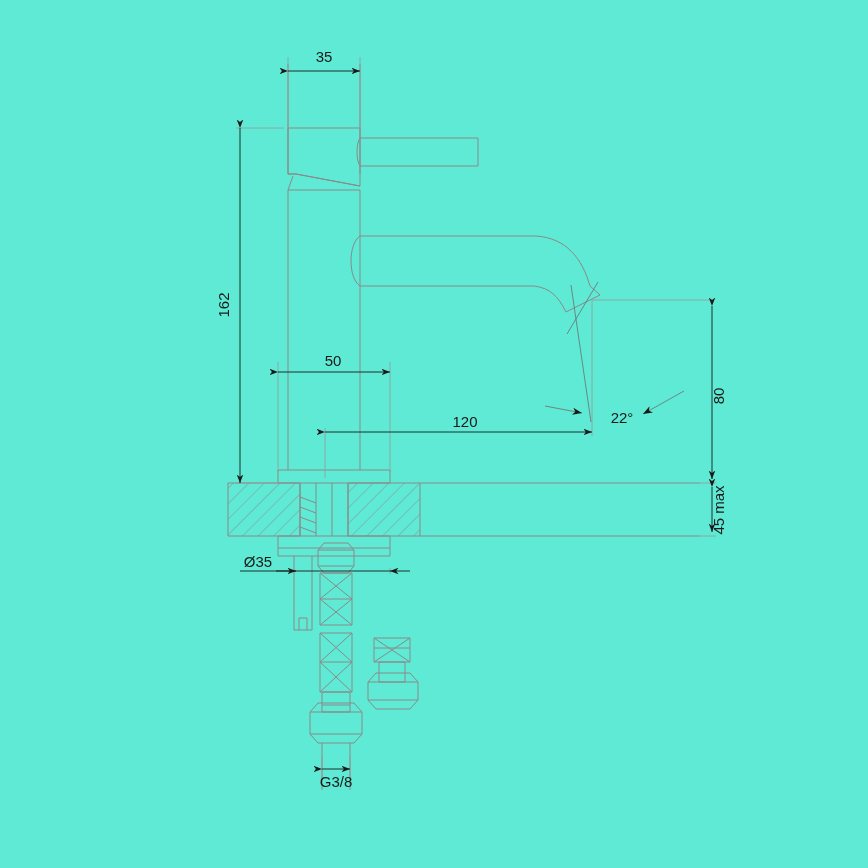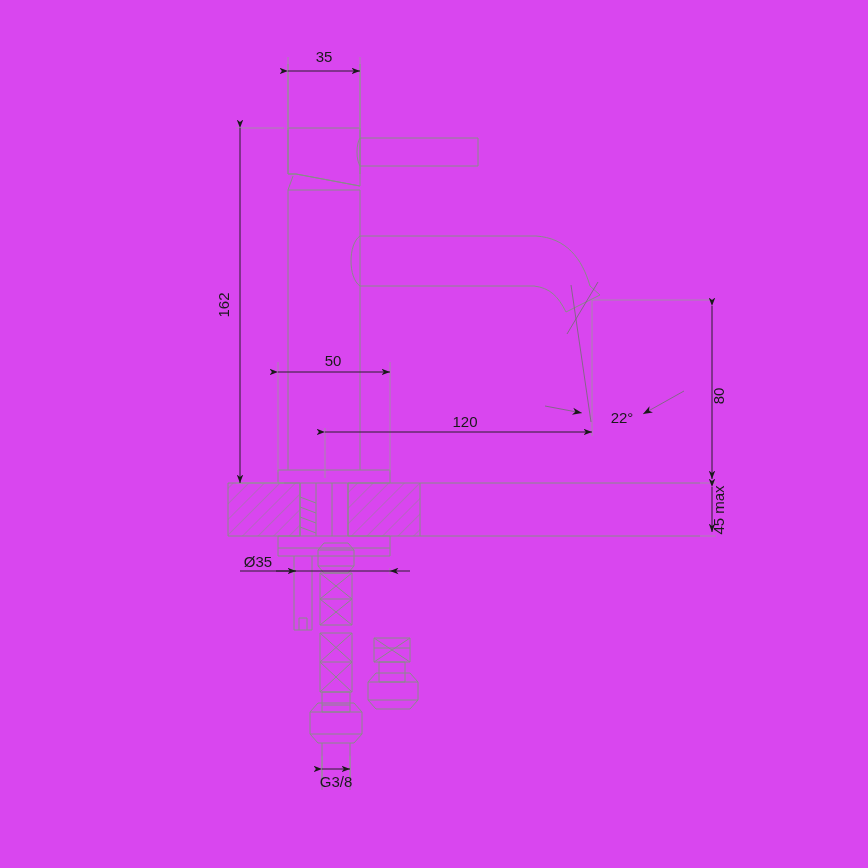--- a/index.html
+++ b/index.html
@@ -1,18 +1,18 @@
 <!DOCTYPE html>
 <html><head>
 <meta charset="utf-8">
 <style>
   html,body{margin:0;padding:0;background:#ffffff;}
   body{width:868px;height:868px;overflow:hidden;
        font-family:"Liberation Sans","DejaVu Sans",sans-serif;}
-  #stage{position:relative;width:868px;height:868px;background:#d946ef;}
+  #stage{position:relative;width:868px;height:868px;background:#5eead4;}
   svg#drawing{position:absolute;left:0;top:0;width:868px;height:868px;display:block;}
   .dimtext{font-family:"Liberation Sans","DejaVu Sans",sans-serif;
            font-size:15px;fill:#1a1a1a;}
 </style>
 </head>
 <body>
 
 <div id="stage">
 
   <svg id="drawing" viewBox="0 0 868 868" xmlns="http://www.w3.org/2000/svg">

